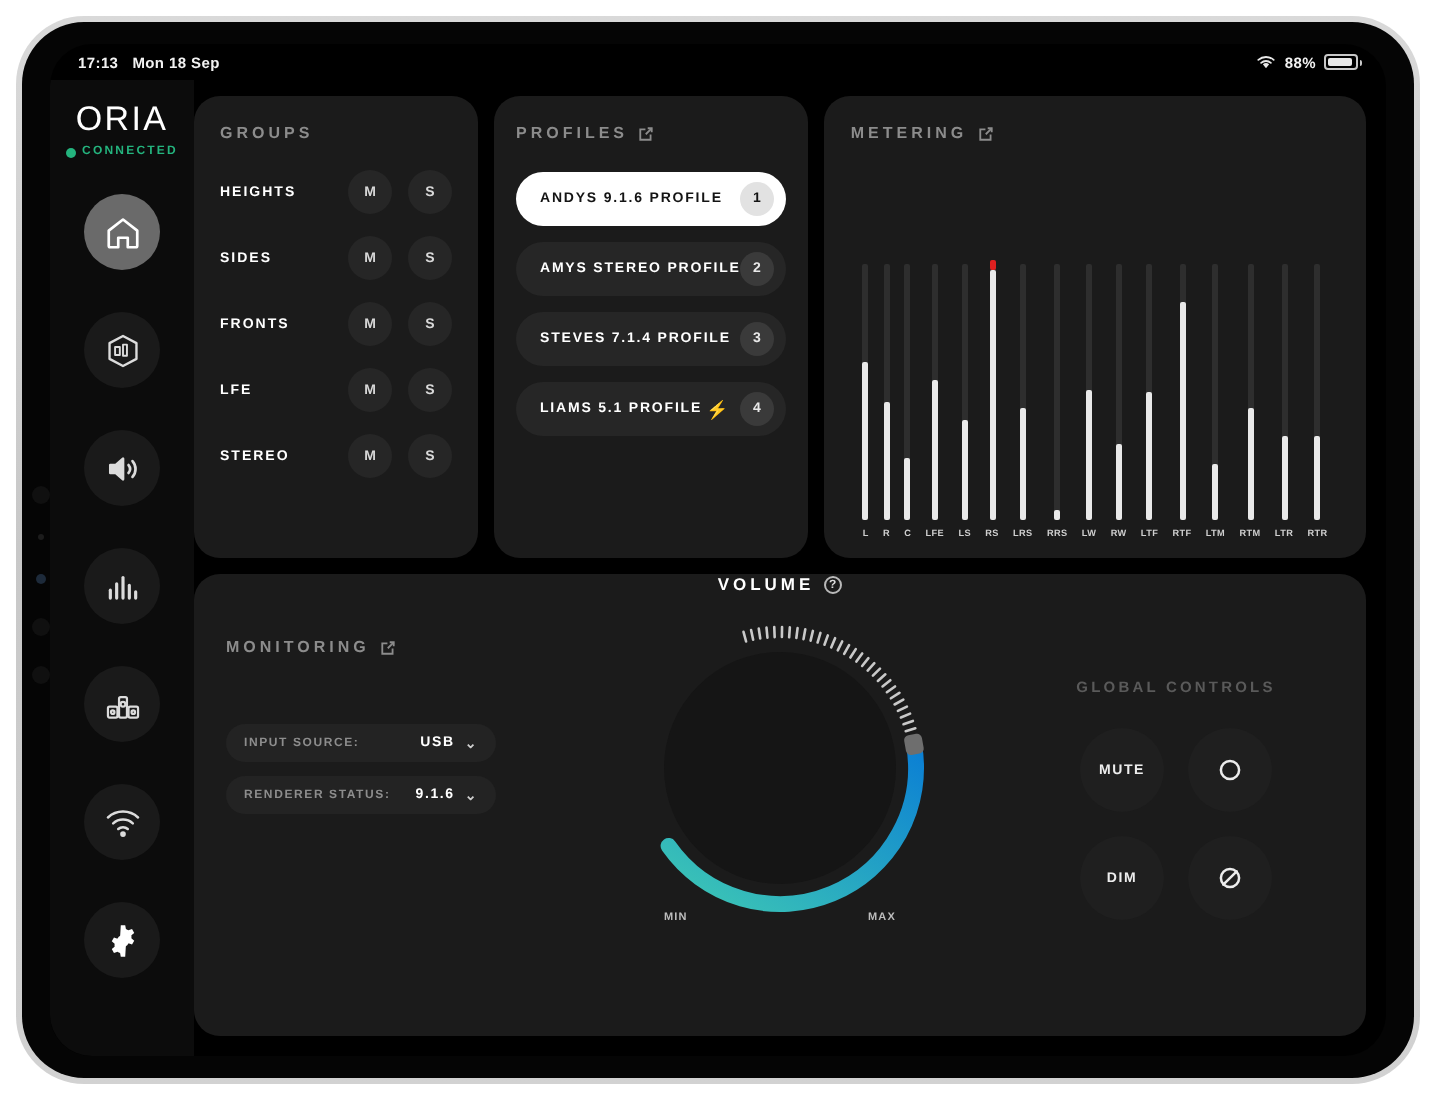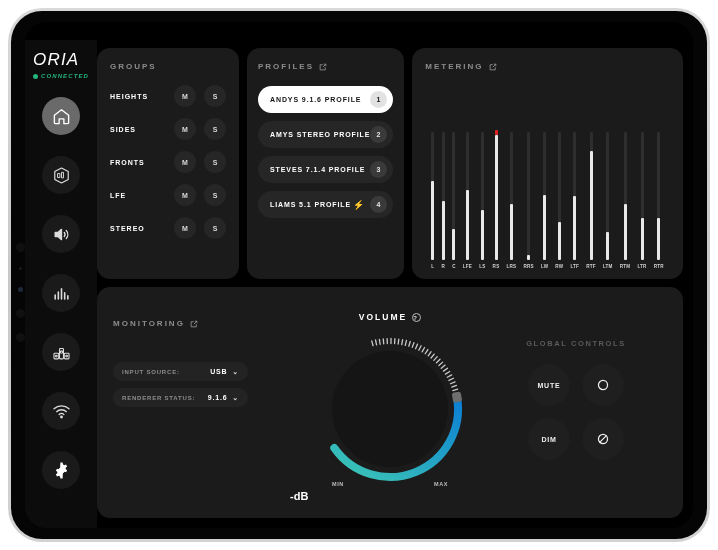--- a/index.html
+++ b/index.html
@@ -69,21 +69,21 @@
     display: flex;
   }
 
   
   #sidebar {
     width: 72px; flex: 0 0 72px;
     background: #0c0c0c;
     display: flex; flex-direction: column; align-items: center;
     padding-top: 10px;
   }
-  #brand { text-align: left; margin-bottom: 18px; font-style: italic; }
+  #brand { text-align: center; margin-bottom: 18px; }
   #brand .name {
     color: #fff; font-size: 17px; font-weight: 400; letter-spacing: 1.2px;
   }
   #brand .conn {
     margin-top: 3px; color: #24b47e; font-size: 6px; font-weight: bold;
     letter-spacing: 1.1px; display: flex; align-items: center; justify-content: center; gap: 3px;
   }
   #brand .conn .led { width: 5px; height: 5px; border-radius: 50%; background: #24b47e; display:inline-block;}
   .navbtn {
     width: 38px; height: 38px; border-radius: 50%;
@@ -170,22 +170,22 @@
     width: 135px; height: 19px; border-radius: 10px; background: #232323;
     display: flex; align-items: center; padding: 0 9px;
     font-size: 6px; font-weight: bold; letter-spacing: .8px;
   }
   .selrow .k { color: #8d8d8d; flex: 1; }
   .selrow .v { color: #ffffff; font-size: 7px; margin-right: 5px; }
   .selrow .chev { color: #cfcfcf; font-size: 7px; }
 
   
   #volume {
-    position: absolute; left: 50%; transform: translateX(-50%); top: 25px;
-    width: 200px; text-align: left;
+    position: absolute; left: 50%; transform: translateX(-50%); top: 0;
+    width: 200px; text-align: right;
   }
   .vtitle {
     color: #ffffff; font-size: 8.5px; font-weight: bold; letter-spacing: 2px;
     display: flex; align-items: center; justify-content: center; gap: 5px;
   }
   .qmark {
     width: 9px; height: 9px; border: 1px solid #b9b9b9; border-radius: 50%;
     font-size: 6px; line-height: 8px; color: #dcdcdc; display: inline-block;
   }
   #dialwrap { position: relative; width: 160px; height: 160px; margin: 7px auto 0; }
@@ -196,21 +196,21 @@
   }
   .minmax {
     position: absolute; bottom: 2px; width: 100%;
     display: flex; justify-content: space-between; padding: 0 22px;
     color: #bdbdbd; font-size: 5.5px; font-weight: bold; letter-spacing: .6px;
   }
   .vunit { color: #ffffff; font-size: 11px; font-weight: bold; margin-top: 1px; }
 
   
   #global {
-    position: absolute; right: 32px; top: 52px; width: 150px; text-align: center;
+    position: absolute; right: 20px; top: 52px; width: 150px; text-align: center;
   }
   #global .gt {
     color: #5a5a5a; font-size: 7.5px; font-weight: bold; letter-spacing: 1.6px;
   }
   .gcgrid {
     margin-top: 16px; display: grid; grid-template-columns: 42px 42px;
     gap: 12px; justify-content: center;
   }
   .gc {
     width: 42px; height: 42px; border-radius: 50%; background: #1f1f1f;
@@ -224,20 +224,37 @@
 <div id="device">
   <div id="bezel">
     <div class="dot big" style="left:5px; top:232px;"></div>
     <div class="dot small" style="left:8px; top:256px;"></div>
     <div class="dot blue" style="left:7px; top:276px;"></div>
     <div class="dot big" style="left:5px; top:298px;"></div>
     <div class="dot big" style="left:5px; top:322px;"></div>
 
     <div id="screen">
 
+      <div id="statusbar">
+        <div class="left">
+          <span>17:13</span>
+          <span>Mon 18 Sep</span>
+        </div>
+        <div class="right">
+          <svg width="10" height="8" viewBox="0 0 12 9">
+            <path d="M6 8.2 L4.1 5.9 A3 3 0 0 1 7.9 5.9 Z" fill="#e8e8e8"></path>
+            <path d="M1.4 3.2 A7 7 0 0 1 10.6 3.2" stroke="#e8e8e8" stroke-width="1.1" fill="none" stroke-linecap="round"></path>
+            <path d="M3.1 5.0 A4.4 4.4 0 0 1 8.9 5.0" stroke="#e8e8e8" stroke-width="1.1" fill="none" stroke-linecap="round"></path>
+          </svg>
+          <span>88%</span>
+          <span class="batt">
+              <i></i>
+            </span>
+        </div>
+      </div>
 
       <div id="app">
 
         <div id="sidebar">
           <div id="brand">
             <div class="name">ORIA</div>
             <div class="conn">
               <span class="led"></span>
               <span>CONNECTED</span>
             </div>
@@ -555,21 +572,20 @@
                     </g>
                   <g id="handle">
                       <rect x="141.96692720483014" y="63.69192391864874" width="10" height="9" rx="2.5" fill="#6e6e6e" transform="rotate(80 146.96692720483014 68.19192391864874)"></rect>
                     </g>
                 </svg>
                 <div class="minmax">
                   <span>MIN</span>
                   <span>MAX</span>
                 </div>
               </div>
-              <div class="vunit">-dB</div>
             </div>
 
             <div id="global">
               <div class="gt">GLOBAL CONTROLS</div>
               <div class="gcgrid">
                   <div class="gc">MUTE</div>
                   <div class="gc">
                     <svg width="14" height="14" viewBox="0 0 20 20">
                       <circle cx="10" cy="10" r="6.5" fill="none" stroke="#ededed" stroke-width="1.8"></circle>
                     </svg>

